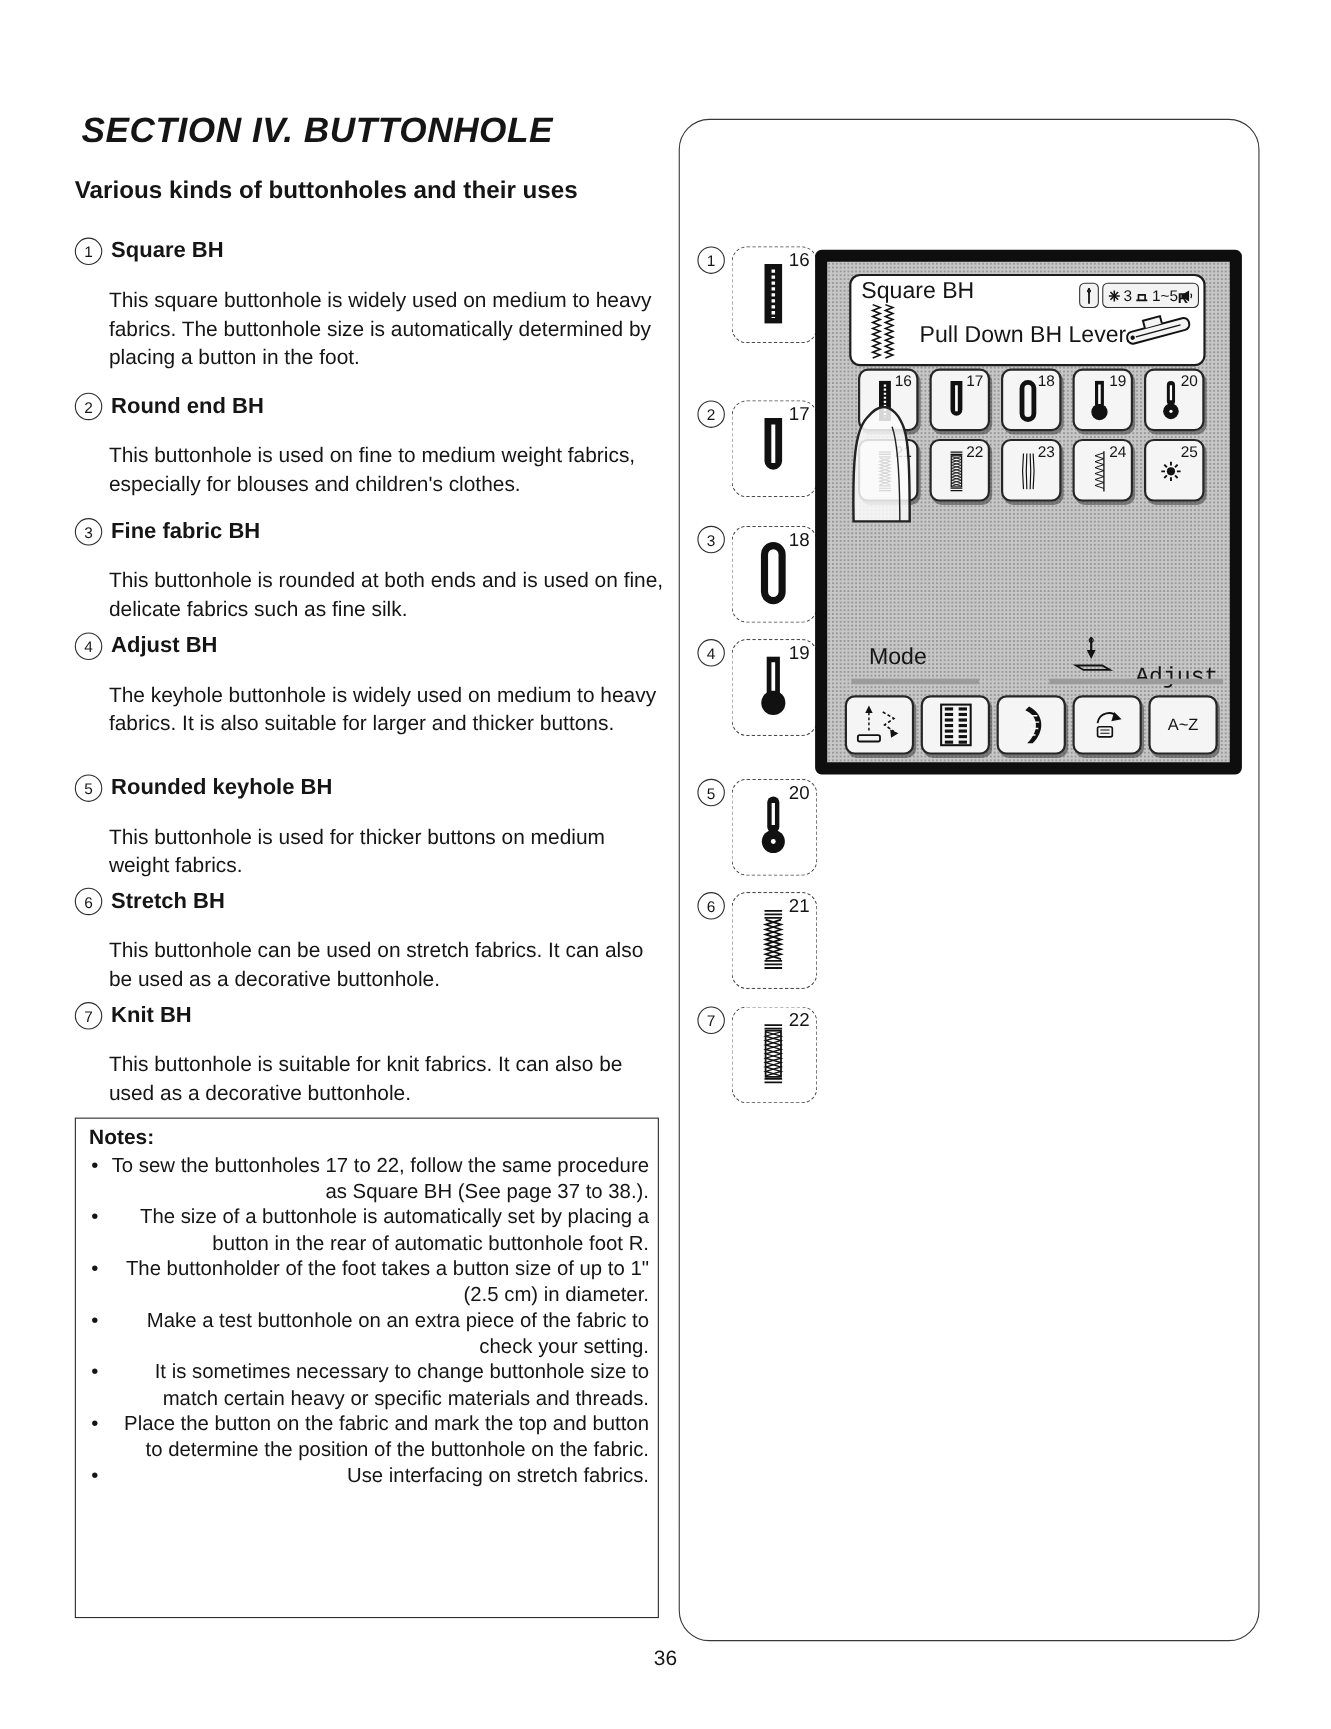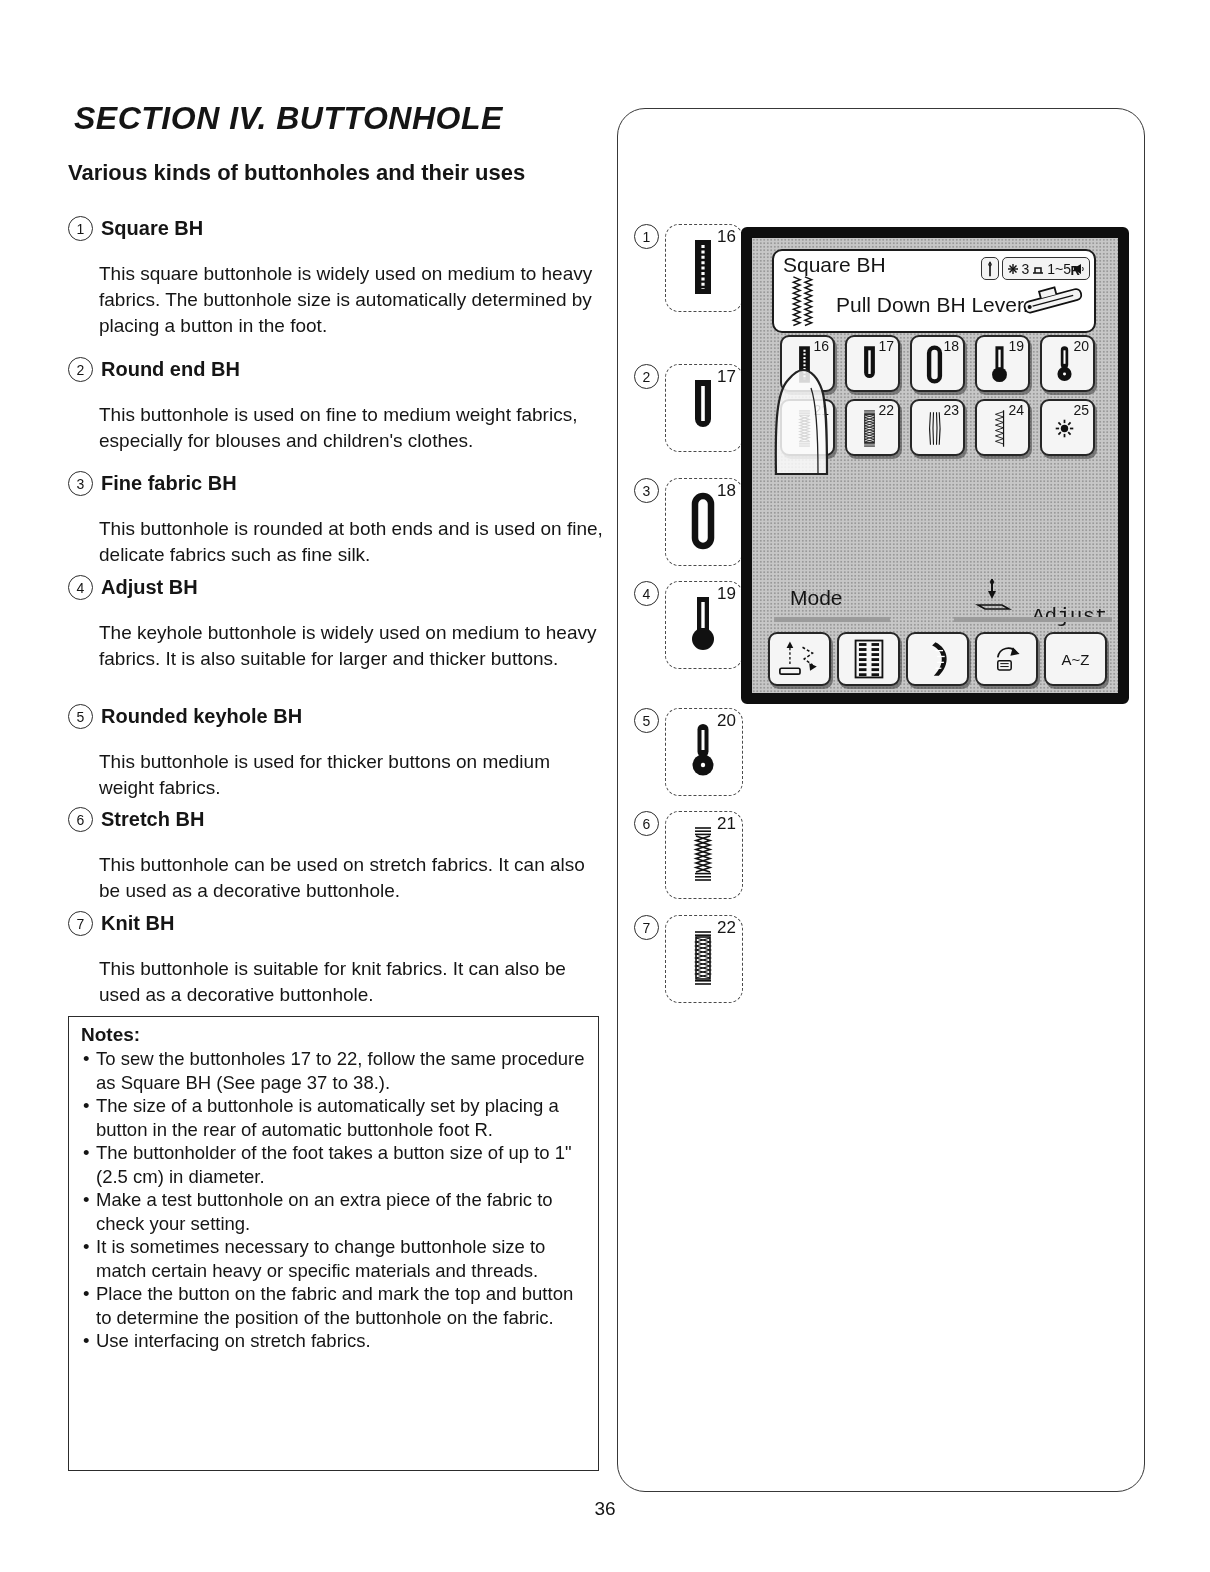--- a/index.html
+++ b/index.html
@@ -12,21 +12,21 @@
   .item{position:absolute;left:68px;width:545px;}
   .item-head{display:flex;align-items:center;gap:8px;font-size:20px;font-weight:bold;}
   .circ{display:inline-flex;align-items:center;justify-content:center;width:23px;height:23px;
         border:1.6px solid #2c2c2c;border-radius:50%;font-size:14px;font-weight:normal;flex:0 0 auto;
         background:#fff;}
   .item-body{margin:20px 0 0 31px;width:505px;font-size:19px;line-height:26px;font-weight:normal;}
 
   .notes-box{position:absolute;left:68px;top:1016px;width:531px;height:455px;
              border:1.8px solid #2c2c2c;box-sizing:border-box;padding:6px 8px 4px 12px;}
   .notes-head{font-size:19px;font-weight:bold;line-height:24px;margin:0;}
-  .notes-list{margin:0;padding:0;list-style:none;font-size:18.5px;line-height:23.5px;}
+  .notes-list{margin:0;padding:0;list-style:none;font-size:18.5px;line-height:23.5px;text-align:right;}
   .notes-list li{padding-left:15px;position:relative;}
   .notes-list li::before{content:"•";position:absolute;left:2px;}
 
   .page-no{position:absolute;left:0;top:1498px;width:100%;text-align:center;font-size:19px;}
 
   
   .panel{position:absolute;left:617px;top:108px;width:528px;height:1384px;
          border:1.6px solid #383838;border-radius:28px;box-sizing:border-box;}
   .key{position:absolute;left:16px;display:flex;align-items:flex-start;gap:6px;}
   .key .circ{margin-top:0px;}

